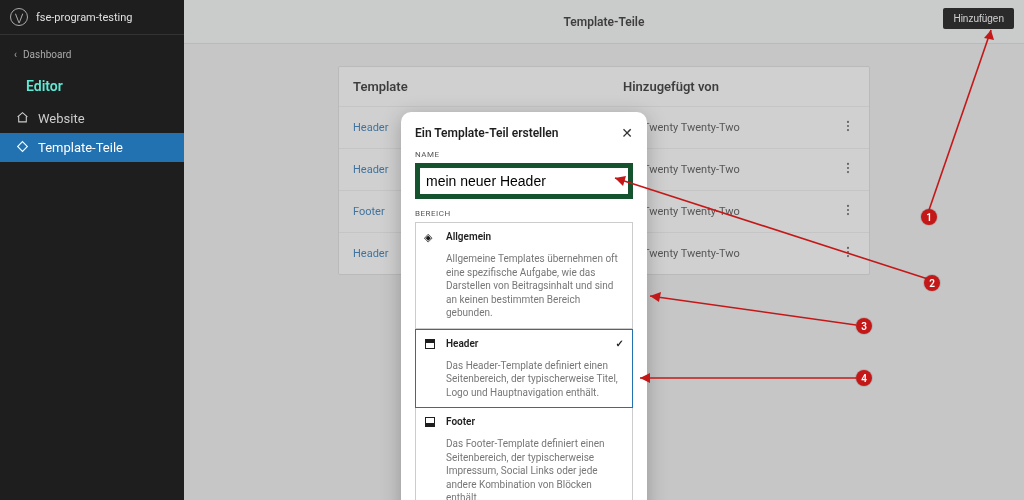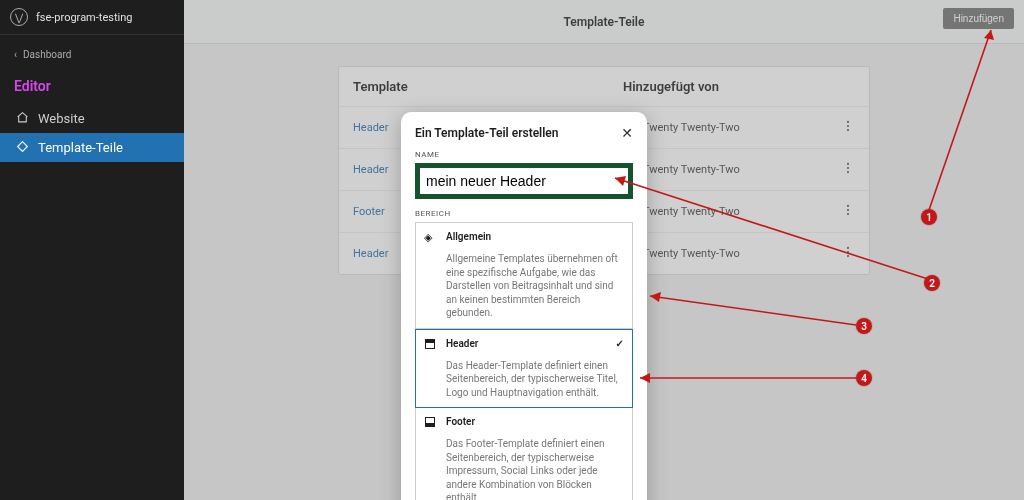--- a/index.html
+++ b/index.html
@@ -31,22 +31,22 @@
     display: inline-flex; align-items: center; justify-content: center;
     margin-right: 8px; font-size: 10px; color: #aaa;
   }
   .sidebar-back {
     display: flex; align-items: center;
     padding: 14px 14px 6px 14px;
     color: #aaa; font-size: 10px;
   }
   .sidebar-back .chev { margin-right: 6px; font-size: 10px; }
   .sidebar-h {
-    padding: 12px 14px 10px 14px;
-    font-size: 14px; font-weight: 600; color: #d946ef;
+    padding: 12px 14px 10px 26px;
+    font-size: 14px; font-weight: 600; color: #5eead4;
   }
   .nav-item {
     display: flex; align-items: flex-start;
     padding: 7px 14px;
     color: #ccc; font-size: 13px;
     cursor: pointer;
   }
   .nav-item .nav-icon { width: 16px; margin-right: 8px; display:inline-flex; align-items:center; justify-content:center;}
   .nav-item.active { background: #2271b1; color: #fff; }
 
@@ -60,21 +60,21 @@
   .topbar {
     display: flex; align-items: center; justify-content: center;
     height: 44px;
     border-bottom: 1px solid #ddd;
     background: #f6f7f7;
     position: relative;
   }
   .topbar-title { font-size: 12px; font-weight: 600; color: #1e1e1e; }
   .add-btn {
     position: absolute; right: 10px; top: 8px;
-    background: #737373; color: #fff;
+    background: #000000; color: #fff;
     border: none; padding: 5px 10px;
     font-size: 10px; border-radius: 2px;
     cursor: pointer;
   }
 
   .table-wrap {
     margin: 22px 154px 0 154px;
     border: 1px solid #ddd;
     background: #fff;
     border-radius: 2px;

